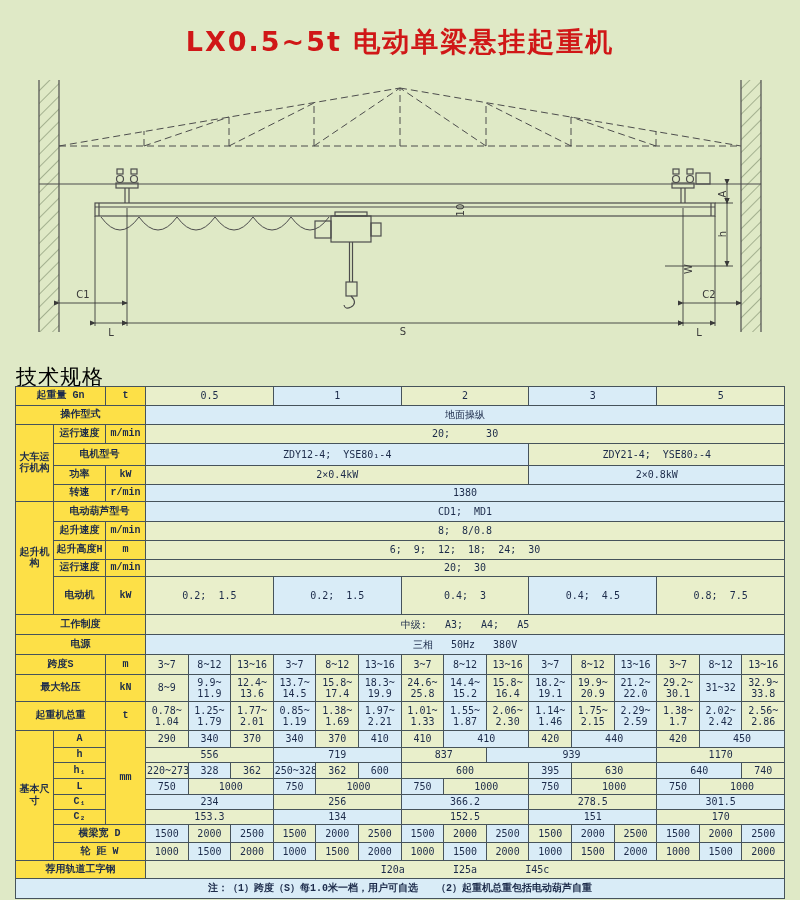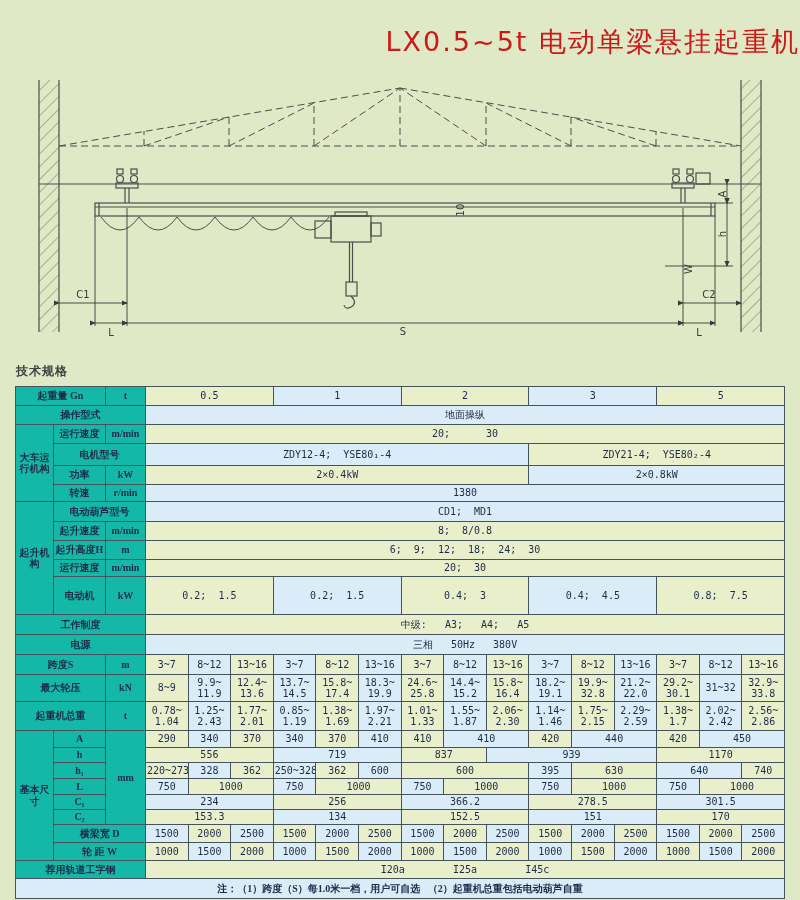--- a/index.html
+++ b/index.html
@@ -1,27 +1,27 @@
 <!DOCTYPE html>
 <html><head>
 <meta charset="utf-8">
 <style>
   html,body{margin:0;padding:0}
   body{width:800px;height:900px;background:#dfe9c6;font-family:"DejaVu Sans",sans-serif;position:relative;overflow:hidden}
-  .title{position:absolute;top:24px;left:0;width:800px;text-align:right;font-size:27px;font-weight:normal;color:#d01717;letter-spacing:2px}
+  .title{position:absolute;top:24px;left:0;width:800px;text-align:center;font-size:27px;font-weight:bold;color:#d01717;letter-spacing:2px}
   .drawing{position:absolute;top:76px;left:15px}
-  .section{position:absolute;top:363px;left:16px;font-size:12px;font-weight:bold;color:#404040;letter-spacing:1px}
+  .section{position:absolute;top:363px;left:16px;font-size:21px;font-weight:normal;color:#000000;letter-spacing:1px}
   table.spec{position:absolute;top:386px;left:15px;border-collapse:collapse;table-layout:fixed;width:770px;font-family:"DejaVu Sans Mono","DejaVu Sans",monospace}
   table.spec td{border:1px solid #46535b;text-align:center;vertical-align:middle;padding:0 1px;font-size:10px;color:#1c2b4a;white-space:pre-wrap;line-height:1.12;overflow:hidden}
-  td.lbl{background:#14b8a6;font-family:Liberation Serif, serif;font-weight:bold;font-size:11px;color:#10395e}
+  td.lbl{background:#fde047;font-family:Liberation Mono, monospace;font-weight:bold;font-size:11px;color:#10395e}
   td.unit{font-size:9px}
   td.grp{font-size:11px;line-height:1.25;padding:0 6px}
   td.g{background:#e9efcb}
   td.b{background:#d9ecf7}
-  td.note{background:#d9ecf7;text-align:left;padding:2px 8px;font-family:Liberation Serif, serif;font-weight:bold;font-size:11px;color:#16263d}
+  td.note{background:#d9ecf7;text-align:left;padding:2px 8px;font-family:Liberation Mono, monospace;font-weight:bold;font-size:11px;color:#16263d}
   svg text{font-family:"DejaVu Sans",sans-serif;font-size:10px;fill:#3a3a3a}
 </style>
 </head>
 <body>
 
 <div class="title">LX0.5~5t 电动单梁悬挂起重机</div>
 
 <svg class="drawing" width="770" height="286" viewBox="0 0 770 286">
   <defs>
     <pattern id="hatch" width="9" height="9" patternUnits="userSpaceOnUse" patternTransform="rotate(45)">
@@ -252,36 +252,36 @@
 19.9</td>
         <td class="val g">24.6~
 25.8</td>
         <td class="val b">14.4~
 15.2</td>
         <td class="val g">15.8~
 16.4</td>
         <td class="val b">18.2~
 19.1</td>
         <td class="val g">19.9~
-32.8</td>
+20.9</td>
         <td class="val b">21.2~
 22.0</td>
         <td class="val g">29.2~
 30.1</td>
         <td class="val b">31~32</td>
         <td class="val g">32.9~
 33.8</td>
       </tr>
       <tr style="height: 29px;">
         <td class="lbl" colspan="2">起重机总重</td>
         <td class="lbl unit">t</td>
         <td class="val g">0.78~
 1.04</td>
         <td class="val b">1.25~
-2.43</td>
+1.79</td>
         <td class="val g">1.77~
 2.01</td>
         <td class="val b">0.85~
 1.19</td>
         <td class="val g">1.38~
 1.69</td>
         <td class="val b">1.97~
 2.21</td>
         <td class="val g">1.01~
 1.33</td>

